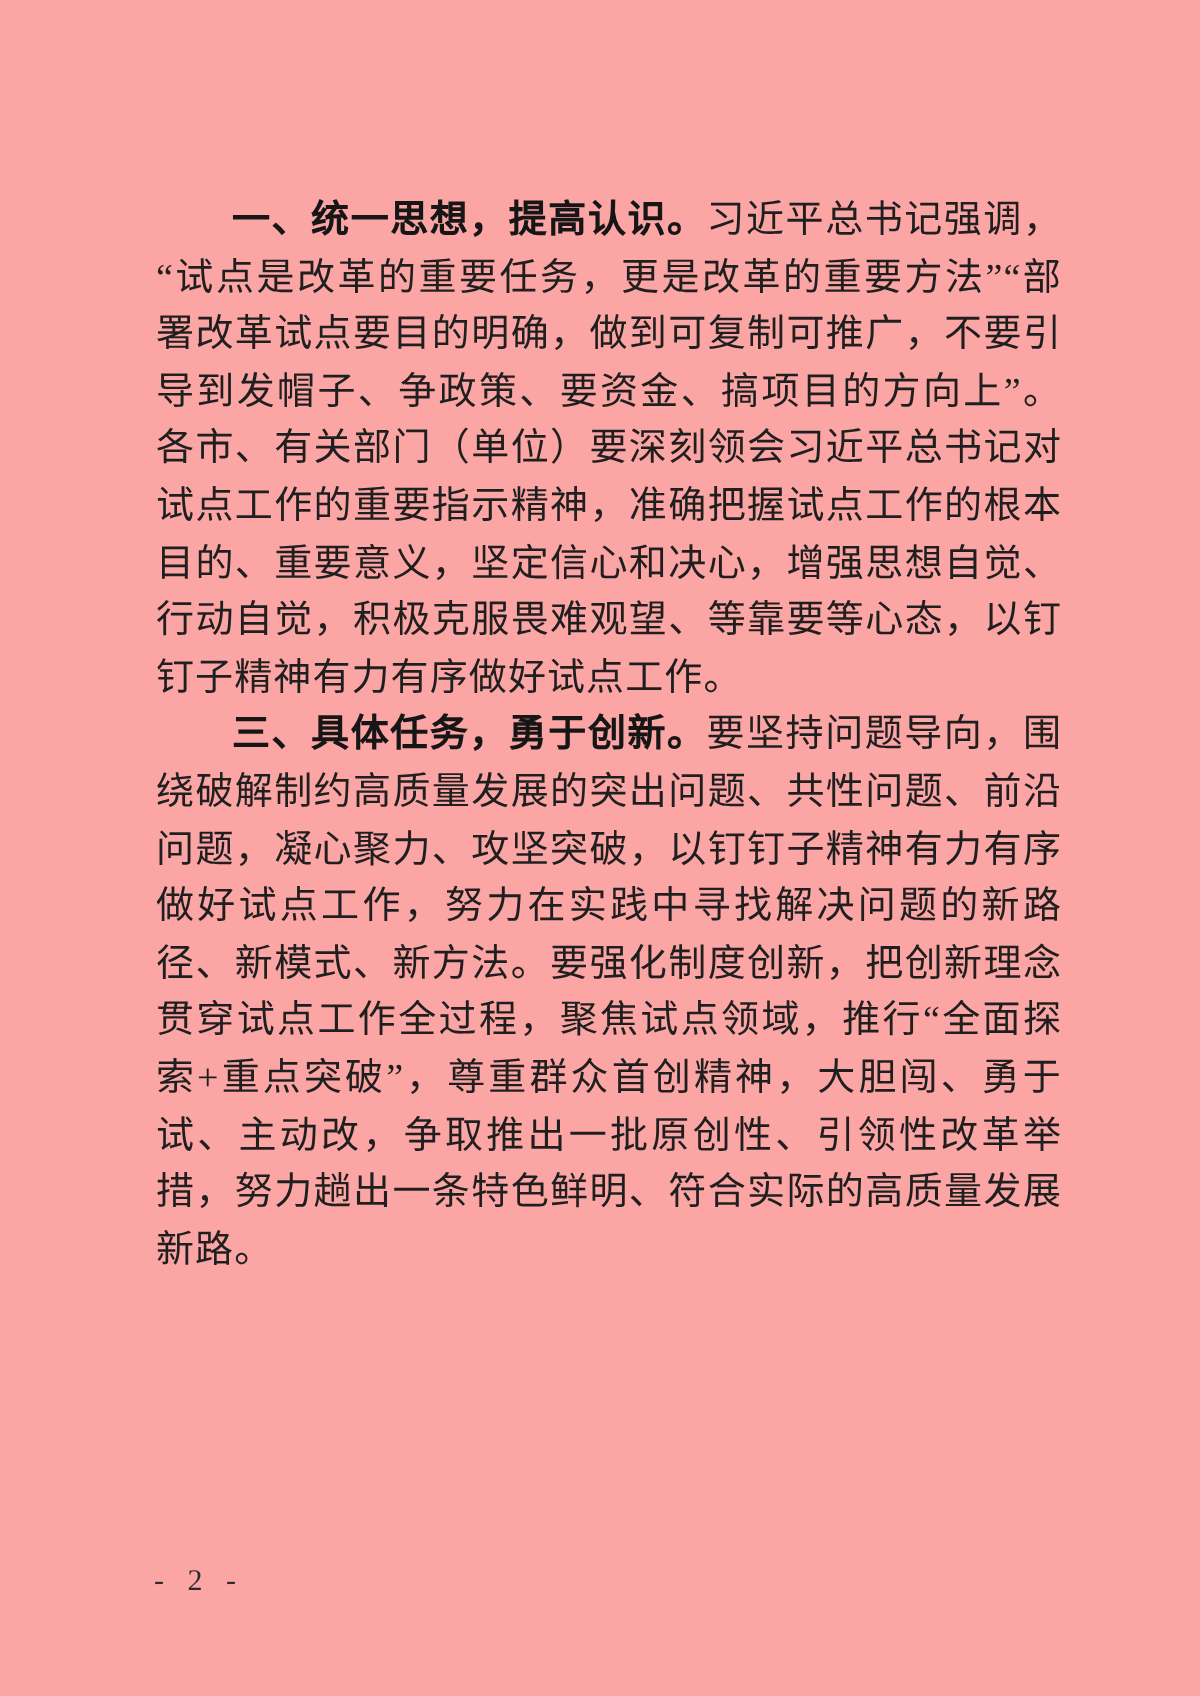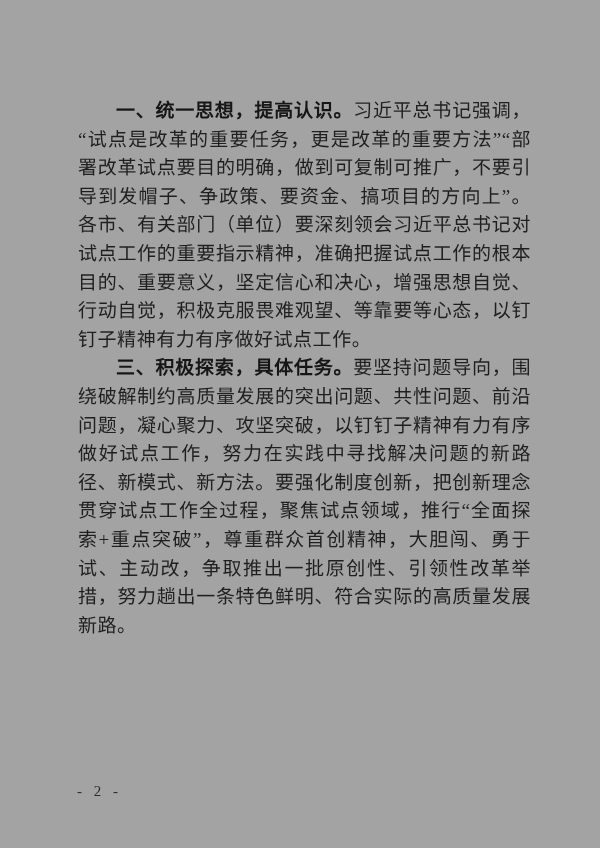--- a/index.html
+++ b/index.html
@@ -4,21 +4,21 @@
 <style>
   html, body {
     margin: 0;
     padding: 0;
     background: #ffffff;
   }
   .page {
     position: relative;
     width: 600px;
     height: 848px;
-    background: #a3a3a3;
+    background: #fca5a5;
     overflow: hidden;
     font-family: "Liberation Serif", serif;
   }
   .content {
     position: absolute;
     left: 78px;
     top: 97px;
     width: 453px;
   }
   .para {
@@ -47,16 +47,16 @@
     color: #2c2c2c;
     font-family: "Liberation Serif", serif;
   }
 </style>
 </head>
 <body>
 
 <div class="page">
   <div class="content">
     <p class="para"><span class="heading">一、统一思想，提高认识。</span><span>习近平总书记强调，“试点是改革的重要任务，更是改革的重要方法”“部署改革试点要目的明确，做到可复制可推广，不要引导到发帽子、争政策、要资金、搞项目的方向上”。各市、有关部门（单位）要深刻领会习近平总书记对试点工作的重要指示精神，准确把握试点工作的根本目的、重要意义，坚定信心和决心，增强思想自觉、行动自觉，积极克服畏难观望、等靠要等心态，以钉钉子精神有力有序做好试点工作。</span></p>
-    <p class="para"><span class="heading">三、积极探索，具体任务。</span><span>要坚持问题导向，围绕破解制约高质量发展的突出问题、共性问题、前沿问题，凝心聚力、攻坚突破，以钉钉子精神有力有序做好试点工作，努力在实践中寻找解决问题的新路径、新模式、新方法。要强化制度创新，把创新理念贯穿试点工作全过程，聚焦试点领域，推行“全面探索+重点突破”，尊重群众首创精神，大胆闯、勇于试、主动改，争取推出一批原创性、引领性改革举措，努力趟出一条特色鲜明、符合实际的高质量发展新路。</span></p>
+    <p class="para"><span class="heading">三、具体任务，勇于创新。</span><span>要坚持问题导向，围绕破解制约高质量发展的突出问题、共性问题、前沿问题，凝心聚力、攻坚突破，以钉钉子精神有力有序做好试点工作，努力在实践中寻找解决问题的新路径、新模式、新方法。要强化制度创新，把创新理念贯穿试点工作全过程，聚焦试点领域，推行“全面探索+重点突破”，尊重群众首创精神，大胆闯、勇于试、主动改，争取推出一批原创性、引领性改革举措，努力趟出一条特色鲜明、符合实际的高质量发展新路。</span></p>
   </div>
   <div class="page-number">- 2 -</div>
 </div>
 
 </body></html>

